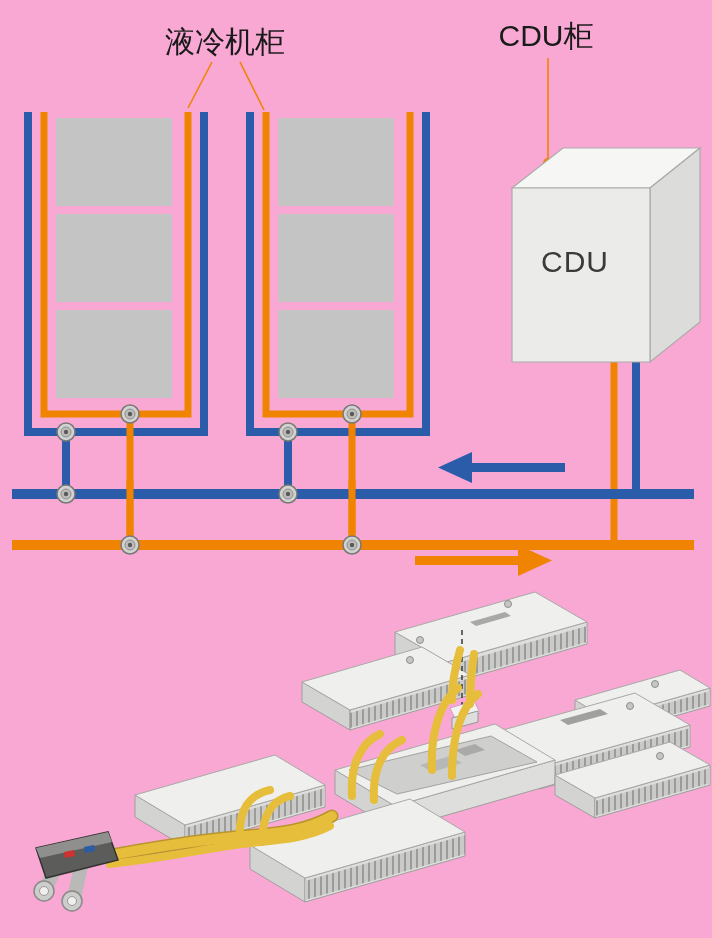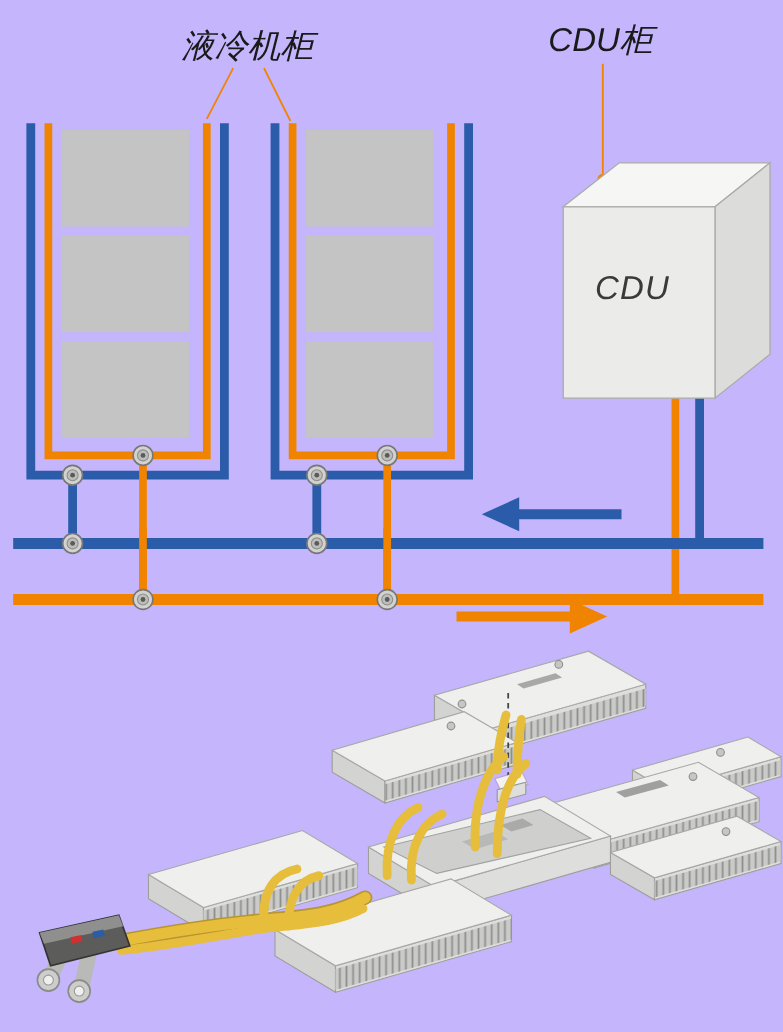--- a/index.html
+++ b/index.html
@@ -1,16 +1,16 @@
 <!DOCTYPE html>
 <html style="--pipe_blue: #2A5CAA; --pipe_orange: #F08300; --cabinet_gray: #C4C4C4; --cdu_face: #EBEBE9; --cdu_top: #F6F6F4; --cdu_side: #DCDCDA; --module_top: #EFEFED; --module_front: #DEDEDC; --tube_yellow: #E6BE3C; --text_black: #1A1A1A;"><head>
 <meta charset="utf-8">
 <style>
   html,body{margin:0;padding:0;background:#ffffff;}
-  .stage{width:712px;height:938px;position:relative;background:#c4b5fd;overflow:hidden;font-style:italic;}
+  .stage{width:712px;height:938px;position:relative;background:#f9a8d4;overflow:hidden;}
   svg{display:block;}
   text{font-family:"Liberation Sans","DejaVu Sans",sans-serif;}
   .label-cn{font-size:30px;fill:var(--text_black,#1a1a1a);}
   .cdu-text{font-size:30px;fill:#3a3a3a;letter-spacing:1px;}
   .pipe-blue{stroke:var(--pipe_blue,#2A5CAA);fill:none;}
   .pipe-orange{stroke:var(--pipe_orange,#F08300);fill:none;}
   .arrow-blue{fill:var(--pipe_blue,#2A5CAA);}
   .arrow-orange{fill:var(--pipe_orange,#F08300);}
   .leader{stroke:var(--pipe_orange,#F08300);stroke-width:1.6;fill:none;}
   .rack-seg{fill:var(--cabinet_gray,#C4C4C4);}

